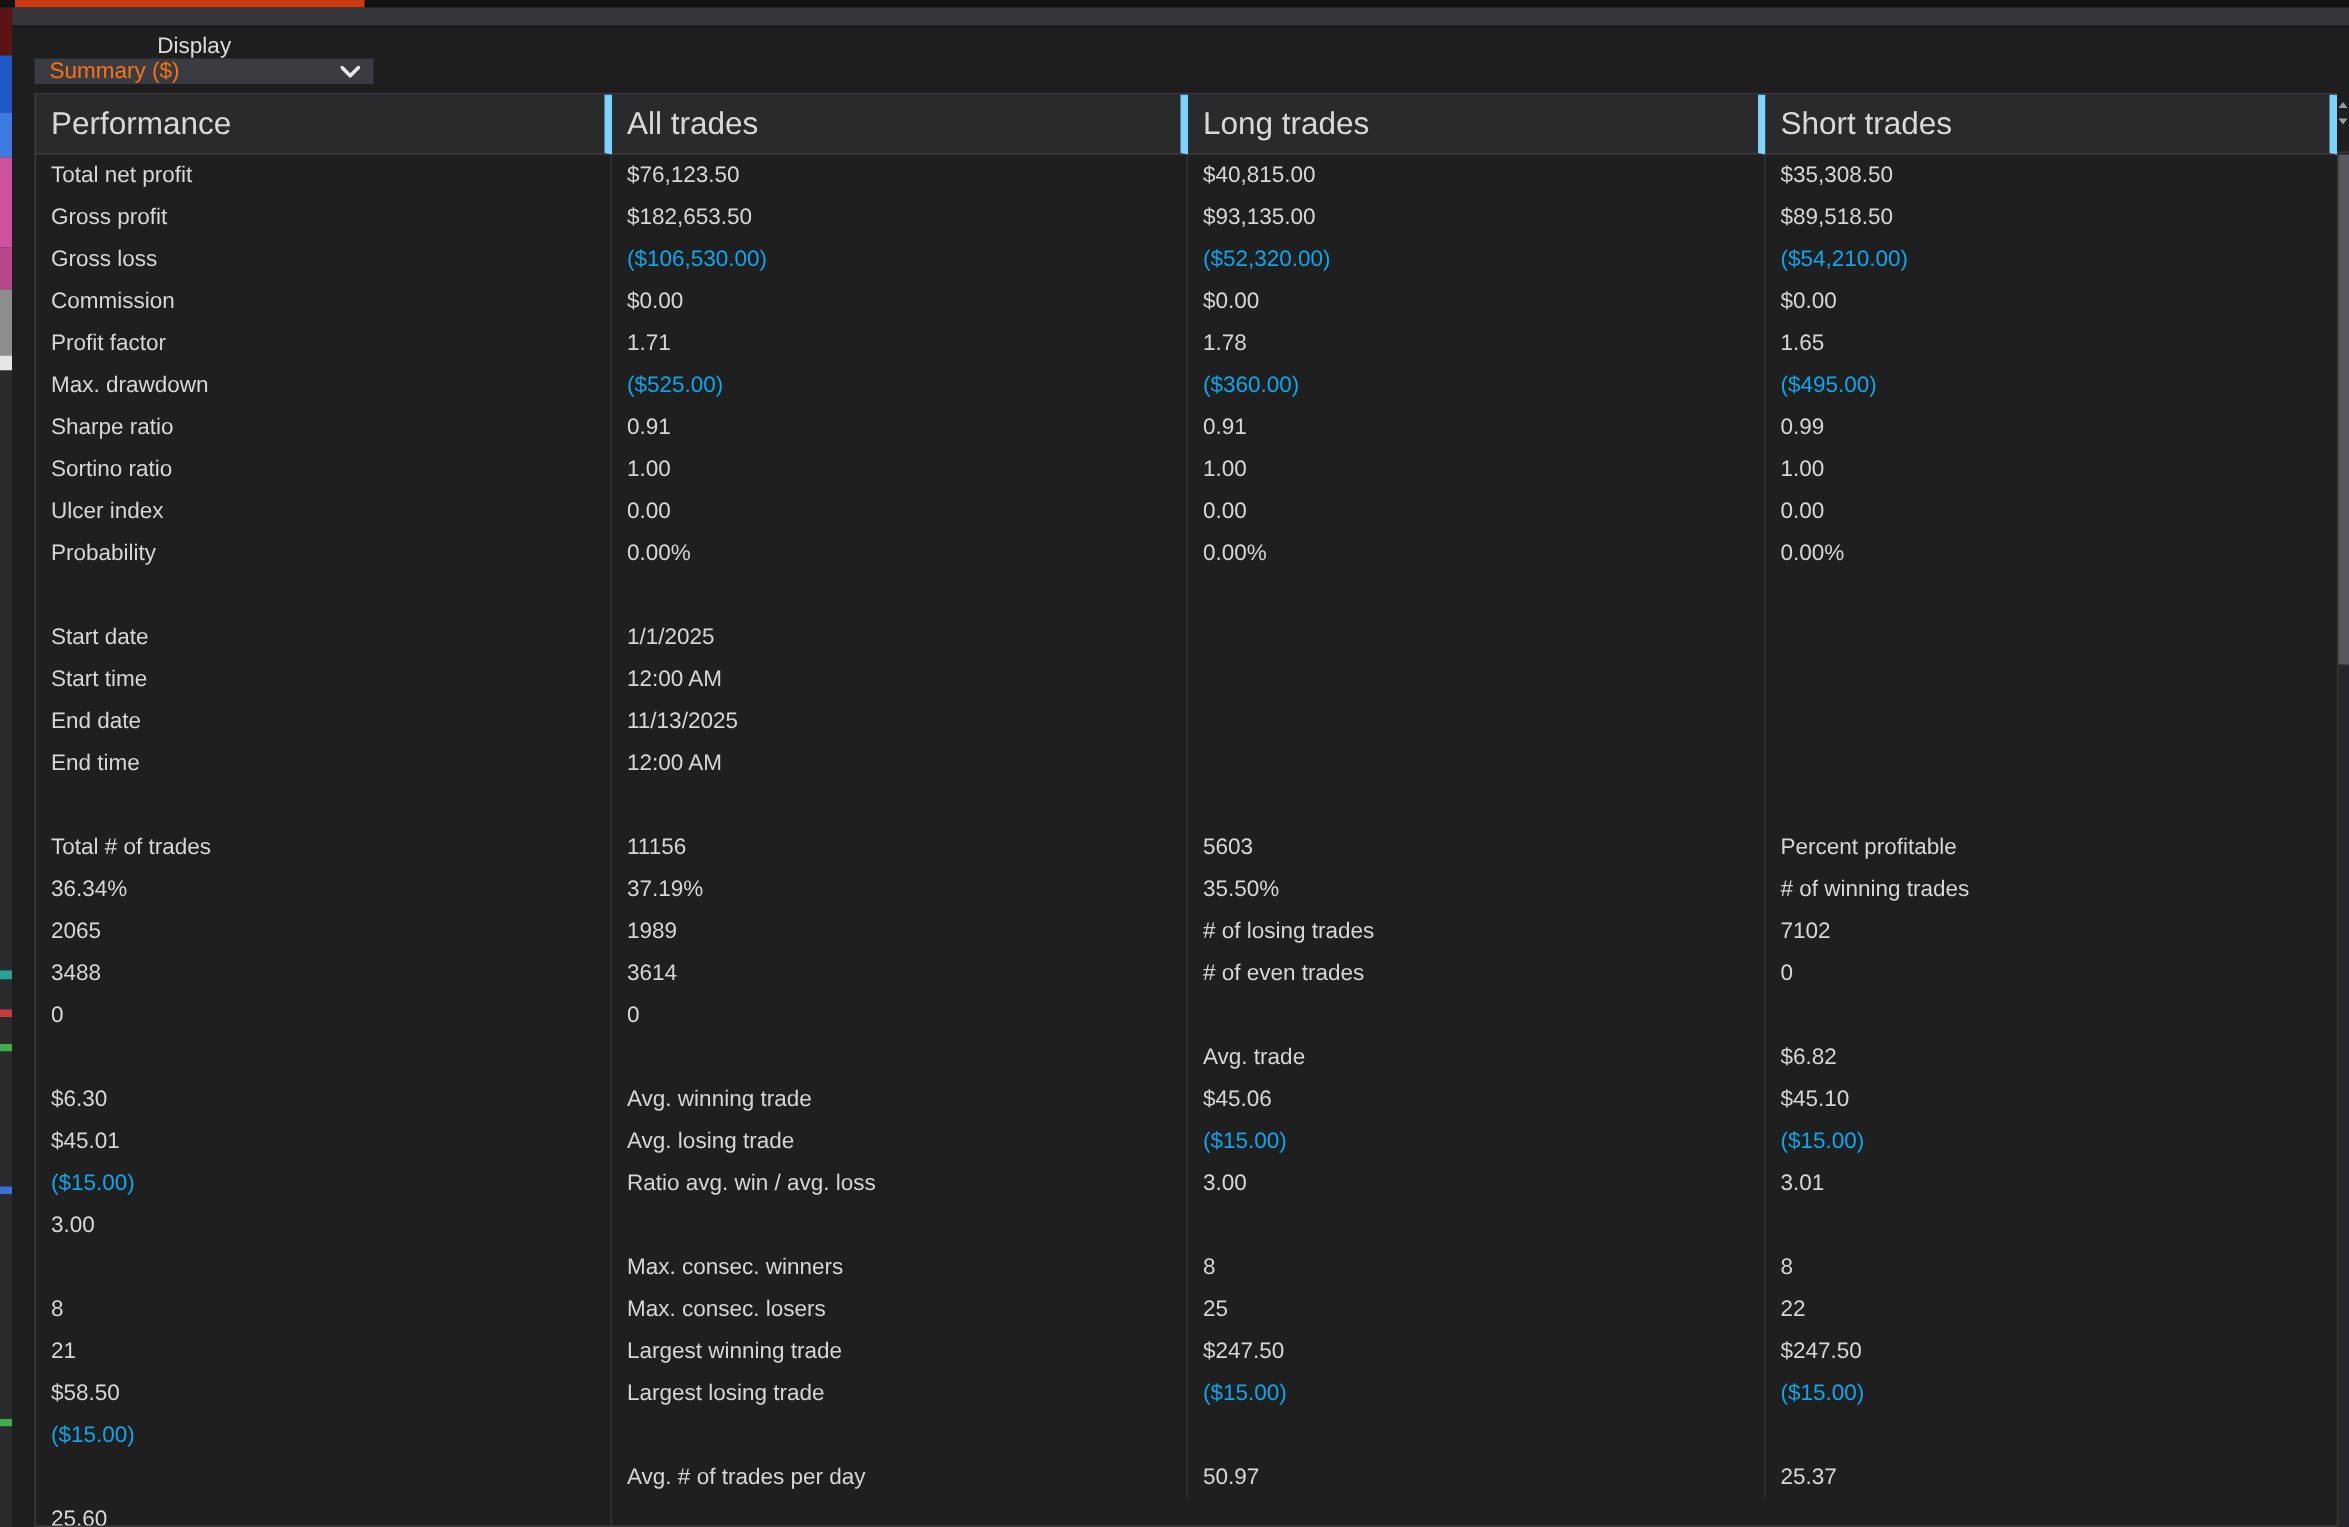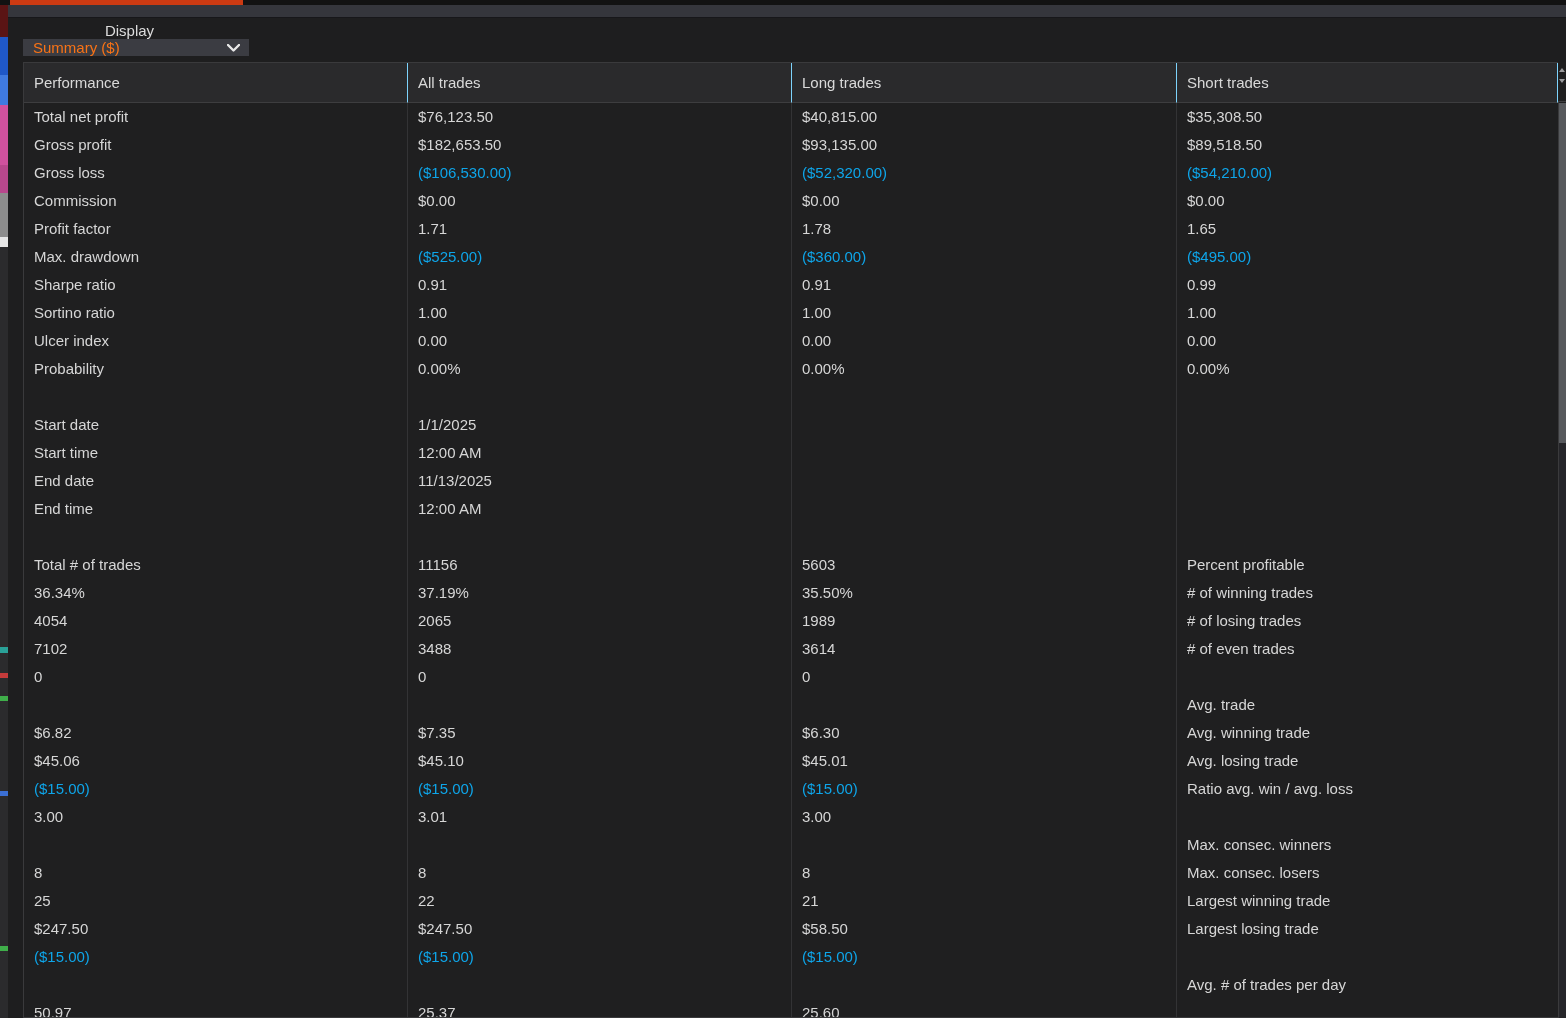--- a/index.html
+++ b/index.html
@@ -25,22 +25,22 @@
     padding:0 9px 0 10px;box-sizing:border-box;cursor:default;
   }
   .chev{width:13px;height:8px;flex:0 0 auto;}
   
   .grid-wrap{
     position:absolute;left:23px;top:62px;width:1536px;height:956px;overflow:hidden;
     background:#1f1f20;border:1px solid #3a3a3c;box-sizing:border-box;
   }
   .grid{display:grid;grid-template-columns:384px 384px 385px 1fr;}
   .th{
-    height:40px;line-height:40px;background:#2a2a2c;color:#d9d9d9;font-size:15px;
-    padding-left:10px;border-right:1px solid #7dd3fc;border-bottom:1px solid #3d3d3f;
+    height:40px;line-height:40px;background:#2a2a2c;color:#d9d9d9;font-size:21px;
+    padding-left:10px;border-right:5px solid #7dd3fc;border-bottom:1px solid #3d3d3f;
     box-sizing:border-box;white-space:nowrap;overflow:hidden;
   }
   .th:last-child{border-right:none;}
   .td{
     height:28px;line-height:28px;color:#d6d6d6;font-size:15px;padding-left:10px;
     border-right:1px solid #333335;box-sizing:border-box;white-space:nowrap;overflow:hidden;
   }
   .td:nth-child(4n){border-right:none;}
   .td.neg{color:#0ea5e9;}
   
@@ -159,38 +159,36 @@
       <div class="td"></div>
       <div class="td"></div>
       <div class="td">Total # of trades</div>
       <div class="td">11156</div>
       <div class="td">5603</div>
       <div class="td">Percent profitable</div>
       <div class="td">36.34%</div>
       <div class="td">37.19%</div>
       <div class="td">35.50%</div>
       <div class="td"># of winning trades</div>
-      <div class="td">4054</div>
       <div class="td">2065</div>
       <div class="td">1989</div>
       <div class="td"># of losing trades</div>
       <div class="td">7102</div>
       <div class="td">3488</div>
       <div class="td">3614</div>
       <div class="td"># of even trades</div>
       <div class="td">0</div>
       <div class="td">0</div>
       <div class="td">0</div>
       <div class="td"></div>
       <div class="td"></div>
       <div class="td"></div>
       <div class="td"></div>
       <div class="td">Avg. trade</div>
       <div class="td">$6.82</div>
-      <div class="td">$7.35</div>
       <div class="td">$6.30</div>
       <div class="td">Avg. winning trade</div>
       <div class="td">$45.06</div>
       <div class="td">$45.10</div>
       <div class="td">$45.01</div>
       <div class="td">Avg. losing trade</div>
       <div class="td neg">($15.00)</div>
       <div class="td neg">($15.00)</div>
       <div class="td neg">($15.00)</div>
       <div class="td">Ratio avg. win / avg. loss</div>

